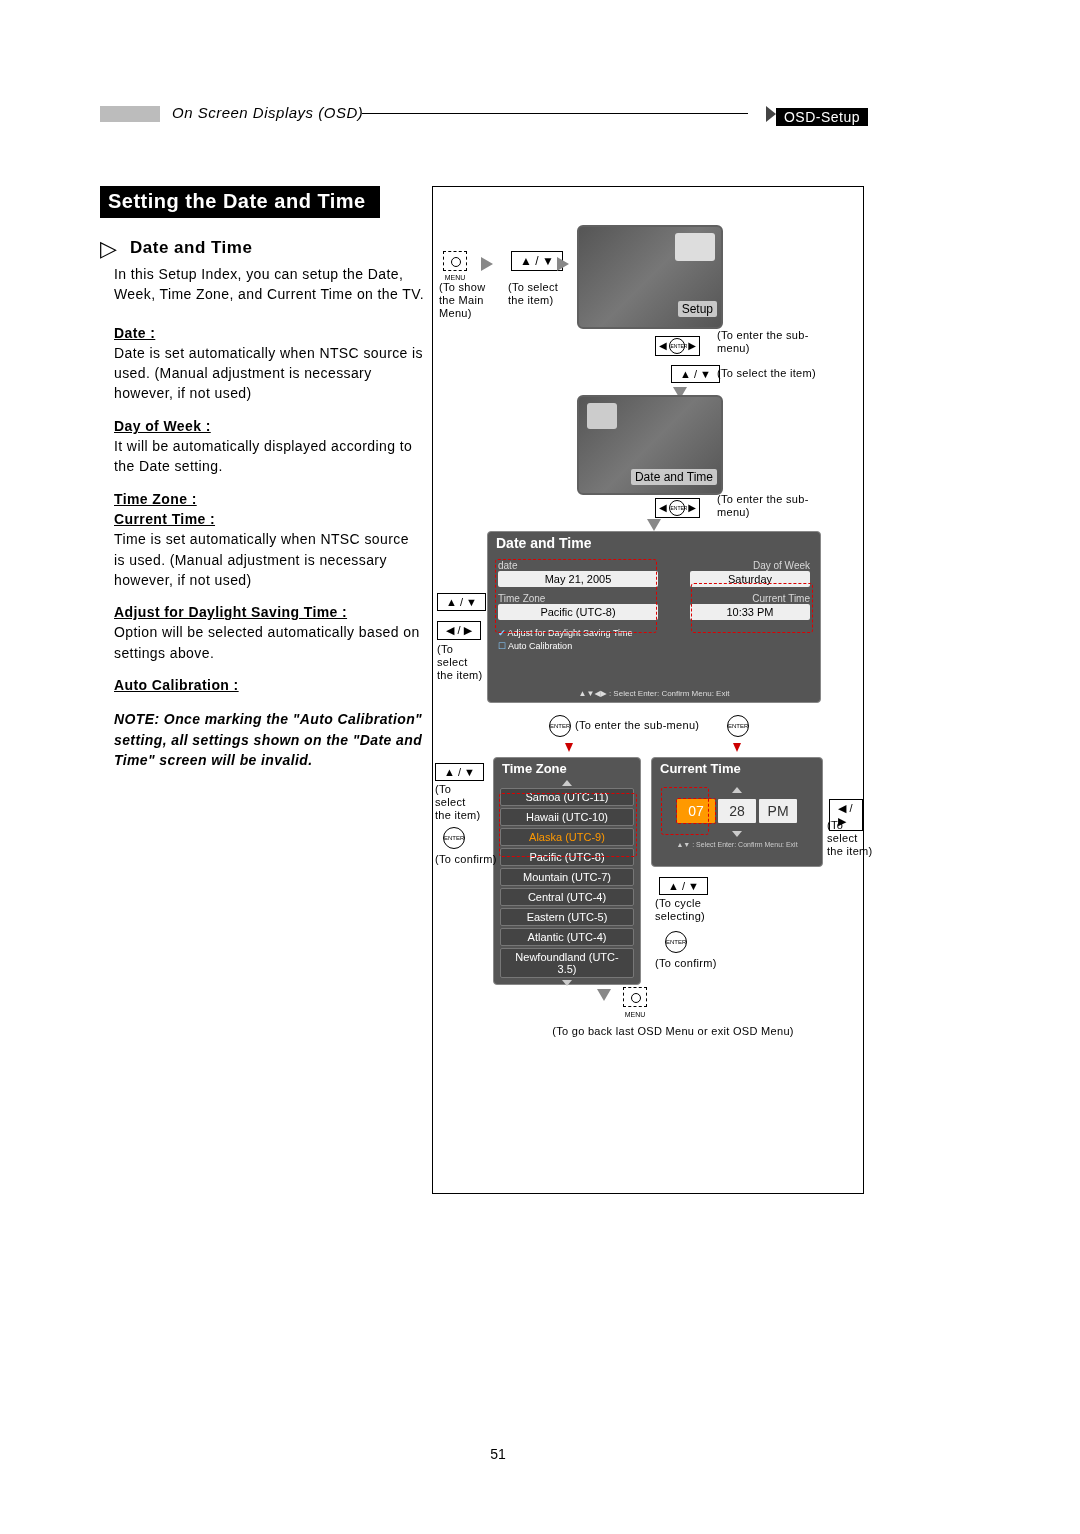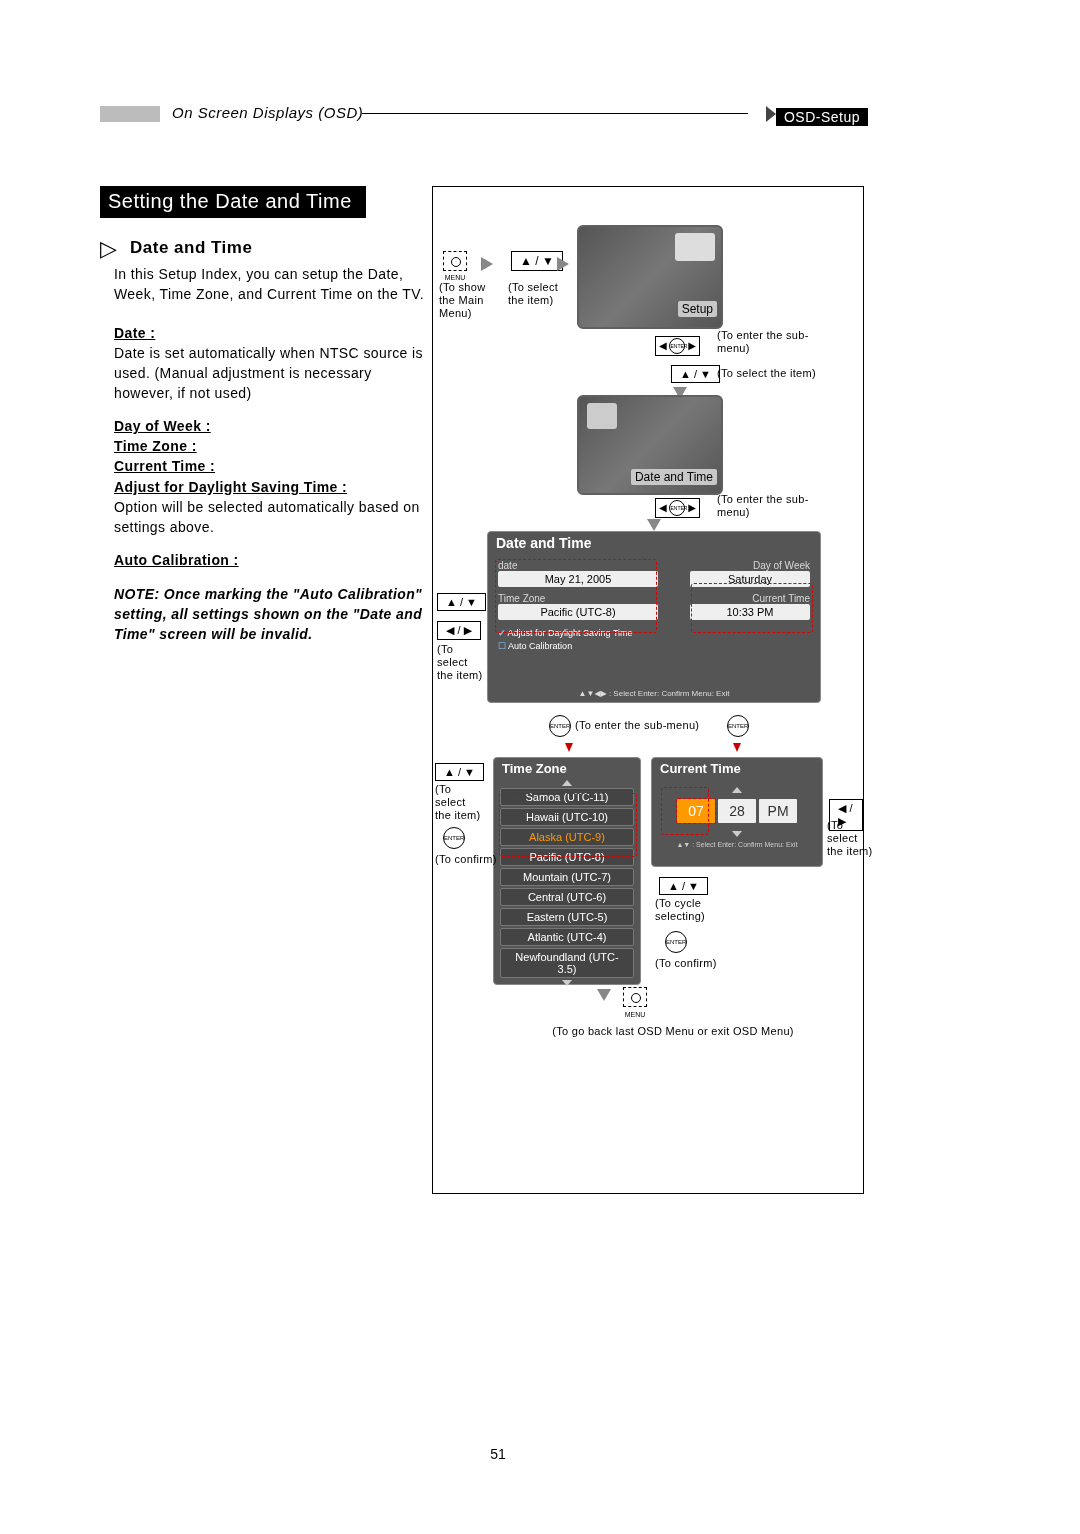--- a/index.html
+++ b/index.html
@@ -61,21 +61,21 @@
     padding: 1px 8px;
     letter-spacing: 0.5px;
   }
   .section-title {
     position: absolute;
     left: 100px;
     top: 186px;
     background: #000;
     color: #fff;
     font-size: 20px;
-    font-weight: normal;
+    font-weight: bold;
     padding: 4px 14px 5px 8px;
     letter-spacing: 0.5px;
   }
   .chevron {
     position: absolute;
     left: 100px;
     top: 236px;
     font-size: 22px;
   }
   .subsection-title {
@@ -264,24 +264,26 @@
   <div class="chevron">▷</div>
   <div class="subsection-title">Date and Time</div>
 
   <div class="left-col">
     <div class="intro">In this Setup Index, you can setup the Date, Week, Time Zone, and Current Time on the TV.</div>
 
     <div class="label">Date :</div>
     <div class="desc">Date is set automatically when NTSC source is used. (Manual adjustment is necessary however, if not used)</div>
 
     <div class="label">Day of Week :</div>
+    <div class="desc">It will be automatically displayed according to the Date setting.</div>
 
     <div class="label">Time Zone :</div>
 
     <div class="label">Current Time :</div>
+    <div class="desc">Time is set automatically when NTSC source is used. (Manual adjustment is necessary however, if not used)</div>
 
     <div class="label">Adjust for Daylight Saving Time :</div>
     <div class="desc">Option will be selected automatically based on settings above.</div>
 
     <div class="label">Auto Calibration :</div>
 
     <div class="note">NOTE: Once marking the "Auto Calibration" setting, all settings shown on the "Date and Time" screen will be invalid.</div>
   </div>
 
   <div class="right-panel">
@@ -356,21 +358,21 @@
 
     <div class="abs osd-panel" style="left:60px;top:570px;width:148px;height:228px;">
       <div class="osd-title" style="font-size:13px;">Time Zone</div>
       <span class="tri-up" style="margin-top:1px;"></span>
       <div style="padding:0 6px;">
         <div class="tz-item">Samoa (UTC-11)</div>
         <div class="tz-item">Hawaii (UTC-10)</div>
         <div class="tz-item sel">Alaska (UTC-9)</div>
         <div class="tz-item">Pacific (UTC-8)</div>
         <div class="tz-item">Mountain (UTC-7)</div>
-        <div class="tz-item">Central (UTC-6)</div>
+        <div class="tz-item">Central (UTC-4)</div>
         <div class="tz-item">Eastern (UTC-5)</div>
         <div class="tz-item">Atlantic (UTC-4)</div>
         <div class="tz-item">Newfoundland (UTC-3.5)</div>
       </div>
       <span class="tri-dn" style="margin-top:2px;"></span>
     </div>
     <div class="red-dash" style="left:66px;top:606px;width:136px;height:62px;"></div>
 
     <span class="abs key-solid" style="left:2px;top:576px;font-size:11px;">▲ / ▼</span>
     <div class="abs small-caption" style="left:2px;top:596px;width:50px;">(To select the item)</div>

